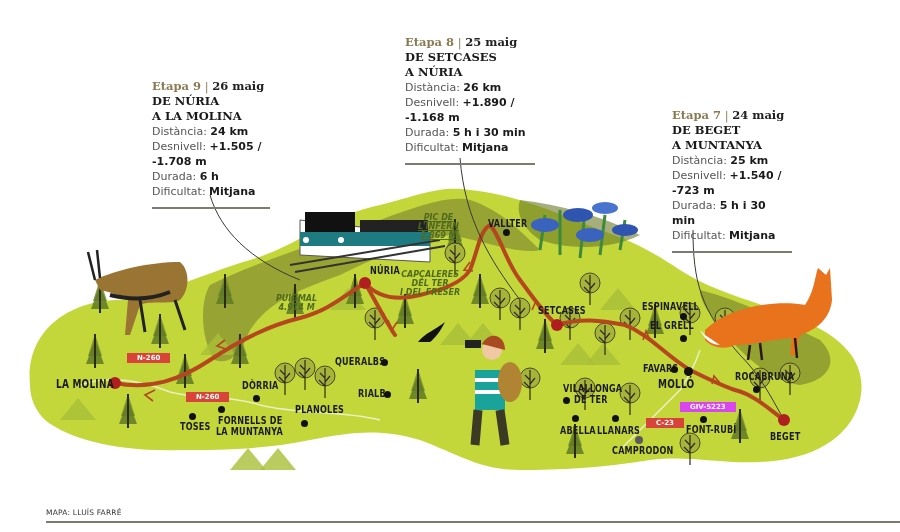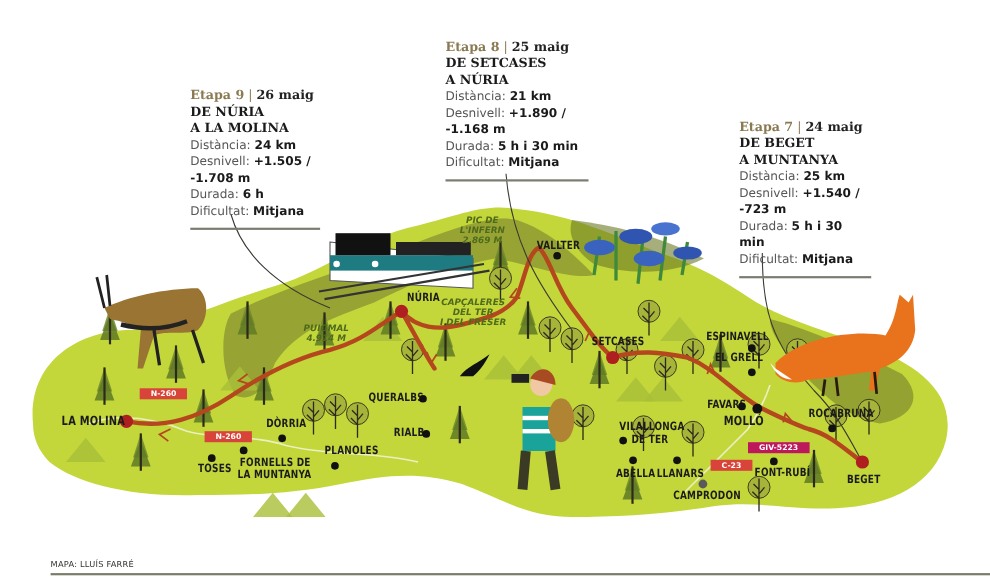--- a/index.html
+++ b/index.html
@@ -158,57 +158,57 @@
     <path d="M478,410 L475,445 M500,410 L505,445" stroke="#3a3a25" stroke-width="9"></path>
   </g>
 
   <circle cx="115" cy="383" r="6" fill="#b01f20"></circle>
   <circle cx="365" cy="283" r="6" fill="#b01f20"></circle>
   <circle cx="557" cy="325" r="6" fill="#b01f20"></circle>
   <circle cx="784" cy="420" r="6" fill="#b01f20"></circle>
   <circle cx="639" cy="440" r="4" fill="#5a5a5a"></circle>
 </svg>
 
-<div class="card" style="left:173px;top:66px;width:118px;">
+<div class="card" style="left:152px;top:66px;width:118px;">
   <div class="etapa"><span class="num">Etapa 9</span><span class="sep"> | </span><span>26 maig</span></div>
   <div class="title">DE NÚRIA</div>
   <div class="title">A LA MOLINA</div>
   <div><span class="lbl">Distància:</span> <span class="val">24 km</span></div>
   <div><span class="lbl">Desnivell:</span> <span class="val">+1.505 /</span></div>
   <div class="val">-1.708 m</div>
   <div><span class="lbl">Durada:</span> <span class="val">6 h</span></div>
   <div><span class="lbl">Dificultat:</span> <span class="val">Mitjana</span></div>
   <div class="rule"></div>
 </div>
 
 <div class="card" style="left:405px;top:22px;width:130px;">
   <div class="etapa"><span class="num">Etapa 8</span><span class="sep"> | </span><span>25 maig</span></div>
   <div class="title">DE SETCASES</div>
   <div class="title">A NÚRIA</div>
-  <div><span class="lbl">Distància:</span> <span class="val">21 km</span></div>
+  <div><span class="lbl">Distància:</span> <span class="val">26 km</span></div>
   <div><span class="lbl">Desnivell:</span> <span class="val">+1.890 /</span></div>
   <div class="val">-1.168 m</div>
   <div><span class="lbl">Durada:</span> <span class="val">5 h i 30 min</span></div>
   <div><span class="lbl">Dificultat:</span> <span class="val">Mitjana</span></div>
   <div class="rule"></div>
 </div>
 
 <div class="card" style="left:672px;top:95px;width:120px;">
   <div class="etapa"><span class="num">Etapa 7</span><span class="sep"> | </span><span>24 maig</span></div>
   <div class="title">DE BEGET</div>
   <div class="title">A MUNTANYA</div>
   <div><span class="lbl">Distància:</span> <span class="val">25 km</span></div>
   <div><span class="lbl">Desnivell:</span> <span class="val">+1.540 /</span></div>
   <div class="val">-723 m</div>
   <div><span class="lbl">Durada:</span> <span class="val">5 h i 30 min</span></div>
   <div><span class="lbl">Dificultat:</span> <span class="val">Mitjana</span></div>
   <div class="rule"></div>
 </div>
 
-<div class="feat" style="left:418px;top:196px;">PIC DE
+<div class="feat" style="left:418px;top:213px;text-decoration:underline;">PIC DE
 L'INFERN
 2.869 M</div>
 <div class="feat" style="left:276px;top:294px;">PUIGMAL
 4.914 M</div>
 <div class="feat" style="left:400px;top:270px;">CAPÇALERES
 DEL TER
 I DEL FRESER</div>
 
 <div class="place big" style="left:56px;top:378px;">LA MOLINA</div>
 <div class="place" style="left:370px;top:266px;">NÚRIA</div>
@@ -246,16 +246,16 @@
 <div class="dot" style="left:572px;top:415px;"></div>
 <div class="place" style="left:597px;top:426px;">LLANARS</div>
 <div class="dot" style="left:612px;top:415px;"></div>
 <div class="place" style="left:612px;top:446px;">CAMPRODON</div>
 <div class="place" style="left:686px;top:425px;">FONT-RUBÍ</div>
 <div class="dot" style="left:700px;top:416px;"></div>
 
 <div class="road" style="left:127px;top:353px;background:#d9443a;">N-260</div>
 <div class="road" style="left:186px;top:392px;background:#d9443a;">N-260</div>
 <div class="road" style="left:646px;top:418px;background:#d9443a;">C-23</div>
-<div class="road" style="left:680px;top:402px;background:#be185d;">GIV-5223</div>
+<div class="road" style="left:680px;top:402px;background:#d946ef;">GIV-5223</div>
 
 <div class="credit">MAPA: LLUÍS FARRÉ</div>
 <div class="credit-rule"></div>
 
 </body></html>

